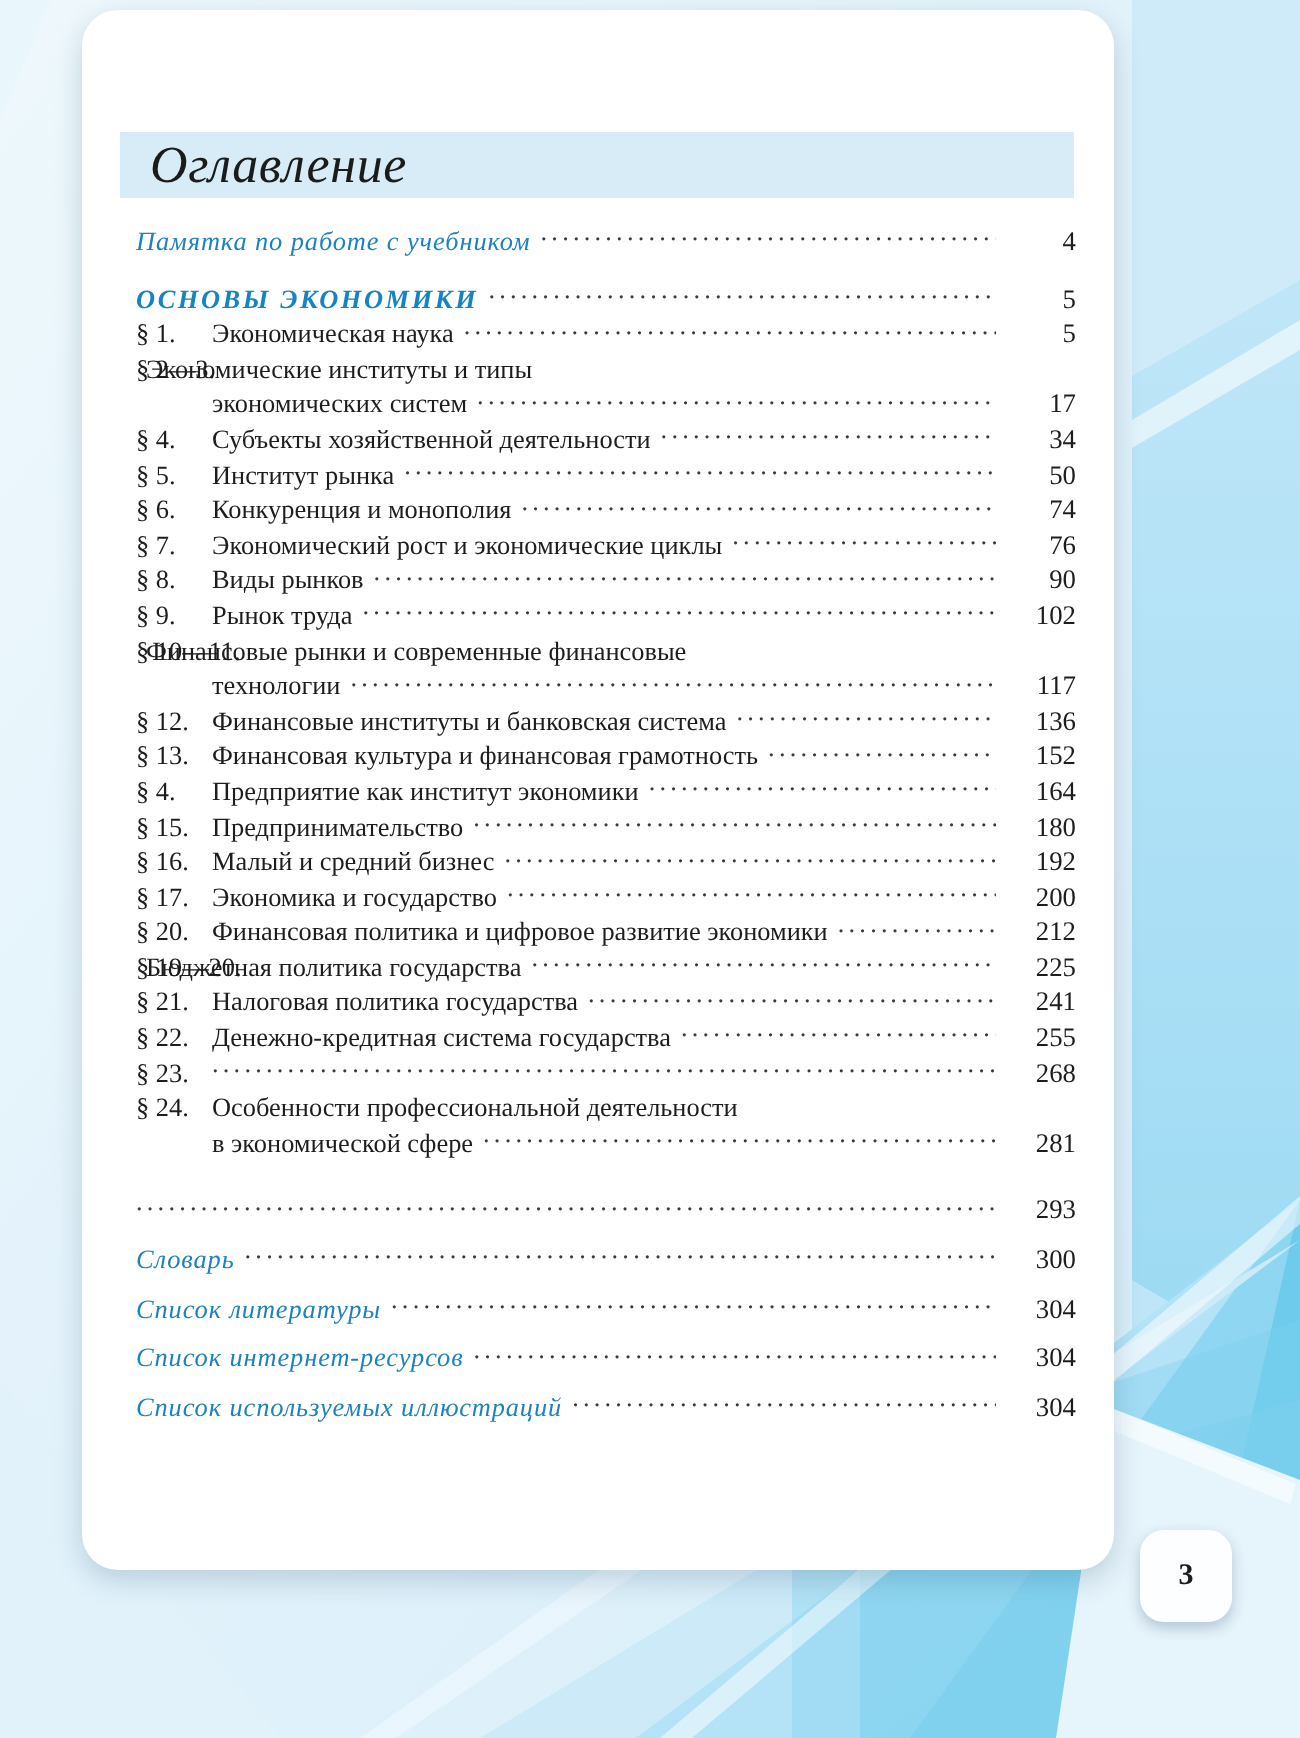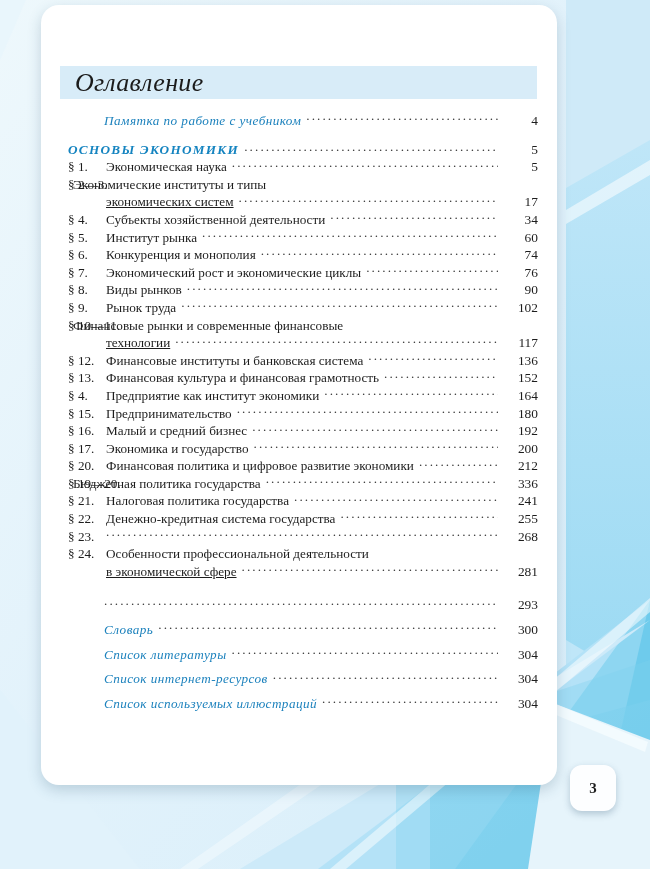--- a/index.html
+++ b/index.html
@@ -112,38 +112,36 @@
     flex: 0 0 auto;
     width: 34px;
     text-align: right;
     padding-left: 6px;
     font-size: 13.4px;
     color: #1d1d1d;
   }
 
   
   .toc-row.cont .row-num { width: 34px; }
-  .toc-row.cont .row-label { padding-left: 0px; text-decoration: underline; }
+  .toc-row.cont .row-label { padding-left: 0px; }
 
   
   .toc-row.blue {
     color: #1d82bd;
     font-style: italic;
-    margin-left: 36px;
   }
   .toc-row.blue .row-label { letter-spacing: 0.45px; }
   .toc-row.blue .row-page { color: #1d1d1d; font-style: normal; letter-spacing: 0; }
   .toc-row.blue .row-leader::before { color: #3a3a3a; font-style: normal; }
 
   
   .toc-row.blue-strong {
     color: #1584c0;
     font-style: italic;
     font-weight: bold;
-    align-items: center;
   }
   .toc-row.blue-strong .row-label { letter-spacing: 1.3px; }
   .toc-row.blue-strong .row-page { color: #1d1d1d; font-style: normal; font-weight: normal; letter-spacing: 0; }
   .toc-row.blue-strong .row-leader::before { color: #3a3a3a; font-style: normal; font-weight: normal; }
 
   .gap-sm { height: 7px; }
   .gap-md { height: 11px; }
   .gap-lg { height: 16px; }
 
   
@@ -252,21 +250,21 @@
       <div class="toc-row">
         <span class="row-num w-sec">§ 4.</span>
         <span class="row-label">Субъекты хозяйственной деятельности</span>
         <span class="row-leader"></span>
         <span class="row-page">34</span>
       </div>
       <div class="toc-row">
         <span class="row-num w-sec">§ 5.</span>
         <span class="row-label">Институт рынка</span>
         <span class="row-leader"></span>
-        <span class="row-page">60</span>
+        <span class="row-page">50</span>
       </div>
       <div class="toc-row">
         <span class="row-num w-sec">§ 6.</span>
         <span class="row-label">Конкуренция и монополия</span>
         <span class="row-leader"></span>
         <span class="row-page">74</span>
       </div>
       <div class="toc-row">
         <span class="row-num w-sec">§ 7.</span>
         <span class="row-label">Экономический рост и экономические циклы</span>
@@ -336,21 +334,21 @@
       <div class="toc-row">
         <span class="row-num w-sec">§ 20.</span>
         <span class="row-label">Финансовая политика и цифровое развитие экономики</span>
         <span class="row-leader"></span>
         <span class="row-page">212</span>
       </div>
       <div class="toc-row">
         <span class="row-num w-wide">§ 19—20.</span>
         <span class="row-label">Бюджетная политика государства</span>
         <span class="row-leader"></span>
-        <span class="row-page">336</span>
+        <span class="row-page">225</span>
       </div>
       <div class="toc-row">
         <span class="row-num w-sec">§ 21.</span>
         <span class="row-label">Налоговая политика государства</span>
         <span class="row-leader"></span>
         <span class="row-page">241</span>
       </div>
       <div class="toc-row">
         <span class="row-num w-sec">§ 22.</span>
         <span class="row-label">Денежно-кредитная система государства</span>

